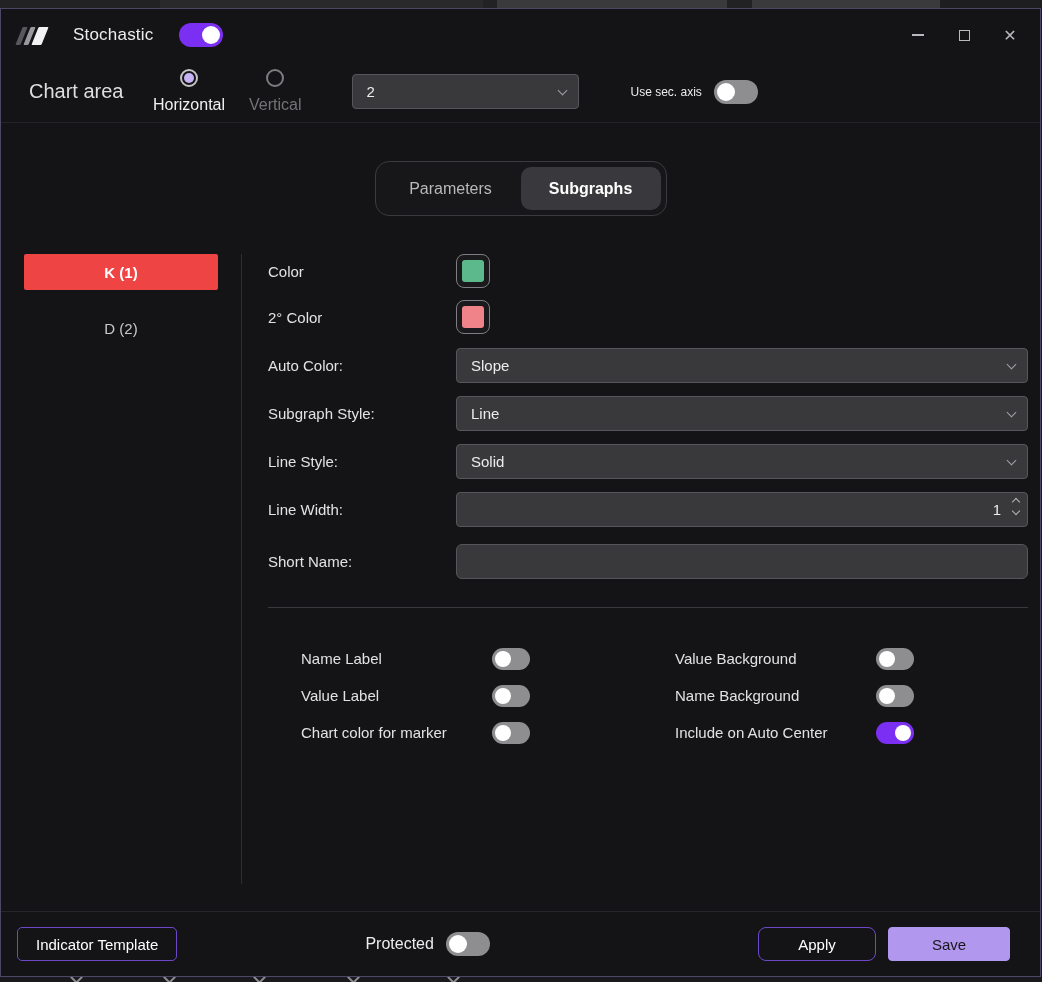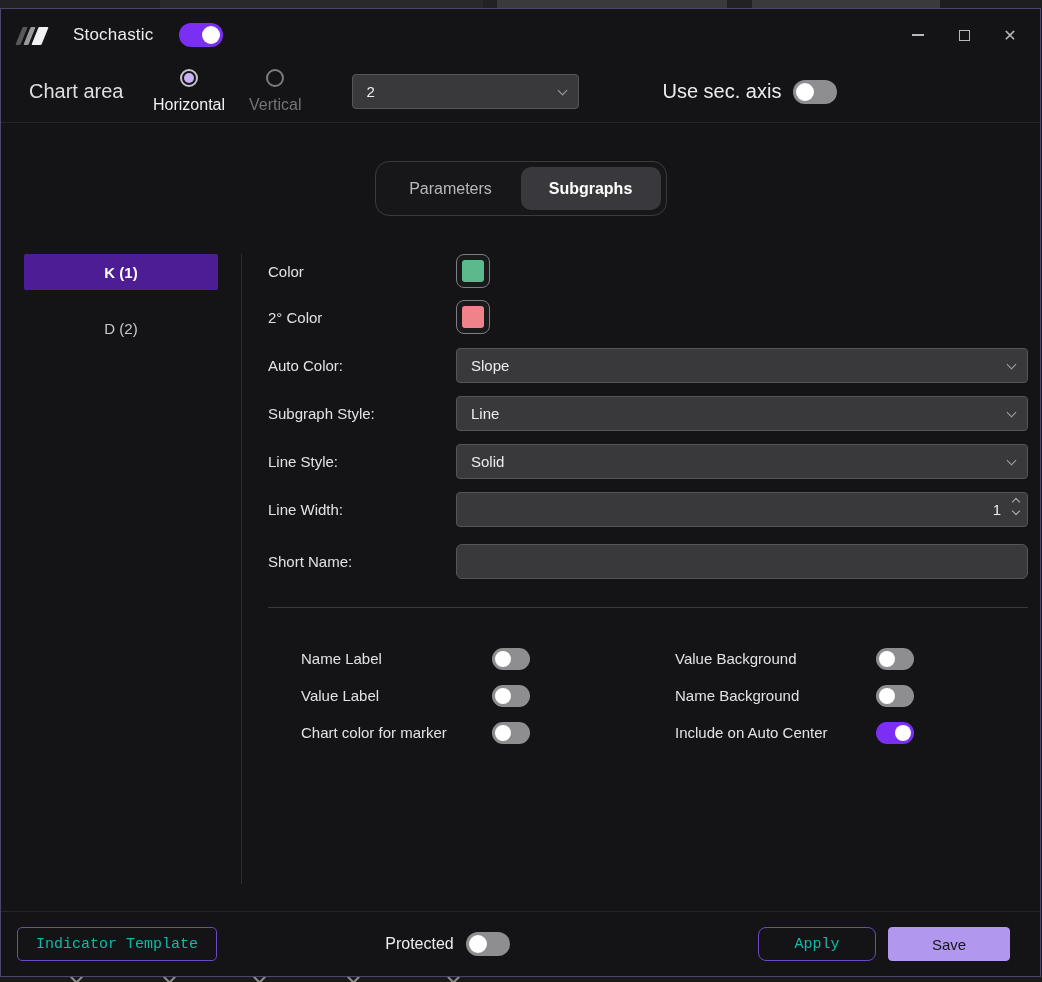--- a/index.html
+++ b/index.html
@@ -55,33 +55,33 @@
   .radio.selected{border-color:#c4c4c8;}
   .radio.selected::after{content:"";display:block;width:10px;height:10px;margin:2px;border-radius:50%;background:#c8b2f6;}
   .radio-opt .opt-label{font-size:16px;color:#f0f0f2;}
   .radio-opt.dim .opt-label{color:#737377;}
 
   .select{position:relative;display:flex;align-items:center;height:35px;background:#39393c;border:1px solid #56565a;border-radius:4px;padding:0 30px 0 14px;font-size:15px;color:#ececee;cursor:pointer;}
   .select .chev{position:absolute;right:12px;top:12px;}
   .chev{display:inline-block;width:7px;height:7px;border-right:1.6px solid #a2a2a6;border-bottom:1.6px solid #a2a2a6;transform:rotate(45deg);}
   .chart-row .select{width:227px;margin-right:52px;}
   .sec-axis{display:flex;align-items:center;gap:12px;}
-  .sec-axis .sec-label{font-size:20px;color:#ececee;margin-left:32px;}
+  .sec-axis .sec-label{font-size:12px;color:#ececee;}
 
   
   .tabs-wrap{display:flex;justify-content:center;margin-top:38px;flex:0 0 auto;}
   .tabs{display:flex;border:1px solid #3b3b3f;border-radius:14px;padding:5px;background:#17171a;}
   .tab{width:140px;height:43px;display:flex;align-items:center;justify-content:center;font-size:16px;color:#b8b8bb;cursor:pointer;border-radius:10px;}
   .tab.active{background:#39393d;color:#ffffff;font-weight:bold;}
 
   
   .content{flex:1;display:flex;padding-top:38px;overflow:hidden;}
   .left-panel{width:241px;flex:0 0 auto;border-right:1px solid #2e2e31;padding-top:0;height:630px;}
   .list-item{width:194px;margin:0 auto;height:36px;display:flex;align-items:center;justify-content:center;font-size:15px;color:#c9c9cc;cursor:pointer;border-radius:2px;}
-  .list-item.selected{background:#4c1d95;color:#fff;font-weight:bold;}
+  .list-item.selected{background:#ef4444;color:#fff;font-weight:bold;}
   .list-item + .list-item{margin-top:20px;}
 
   .form-panel{flex:1;padding:0 12px 0 26px;}
   .frow{display:flex;align-items:center;margin-bottom:13px;}
   .frow .flabel{width:188px;font-size:15px;color:#e2e2e4;flex:0 0 auto;}
   .frow .fctrl{flex:1;}
 
   .swatch-btn{width:34px;height:34px;border:1px solid #7e7e82;border-radius:8px;display:flex;align-items:center;justify-content:center;cursor:pointer;background:#1a1a1d;}
   .swatch{width:22px;height:22px;border-radius:3px;}
 
@@ -99,21 +99,21 @@
   .tcol.left{width:374px;flex:0 0 auto;}
   .trow{display:flex;align-items:center;height:37px;}
   .trow .tlabel{font-size:15px;color:#e2e2e4;margin-left:33px;}
   .tcol.left .tlabel{width:191px;}
   .tcol.right .tlabel{width:201px;}
   .toggle.sm{width:38px;height:22px;}
 
   
   .footer{flex:0 0 auto;height:65px;border-top:1px solid #26262a;display:flex;align-items:center;padding:0 30px 0 16px;}
   .btn{display:flex;align-items:center;justify-content:center;height:34px;border-radius:5px;font-size:15px;cursor:pointer;background:transparent;}
-  .btn.outline{border:1px solid #6d49c9;color:#14b8a6;font-family:Liberation Mono, monospace;}
+  .btn.outline{border:1px solid #6d49c9;color:#ffffff;}
   .btn.template{padding:0 18px;}
   .protected-group{margin:0 auto;display:flex;align-items:center;gap:12px;transform:translateX(-40px);}
   .protected-group .plabel{font-size:16px;color:#ececee;}
   .btn.apply{width:118px;margin-right:12px;border-radius:8px;}
   .btn.save{width:122px;background:#b197ee;color:#17171a;border-radius:4px;border:1px solid #b197ee;}
 </style>
 </head>
 <body>
 
 <div class="top-strip">

